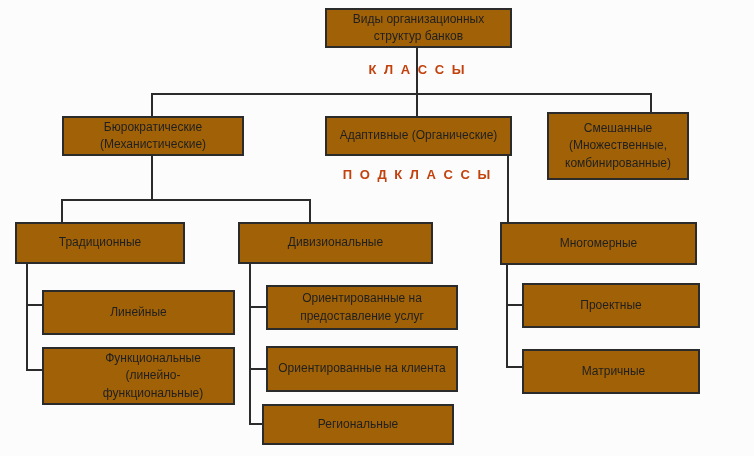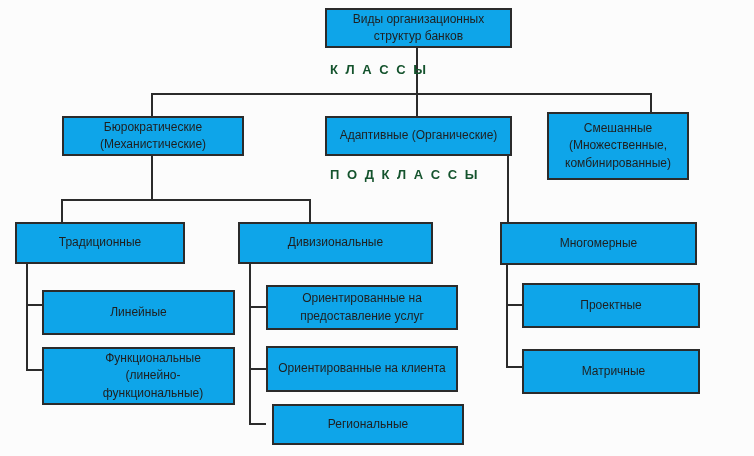--- a/index.html
+++ b/index.html
@@ -10,37 +10,38 @@
     height: 456px;
     background: #fcfcfc;
     font-family: "Liberation Sans", "DejaVu Sans", sans-serif;
     color: #1f1f1f;
     overflow: hidden;
   }
   .node {
     position: absolute;
     box-sizing: border-box;
     border: 2px solid #2b2b2b;
-    background: #0ea5e9;
+    background: #a16207;
     display: flex;
     align-items: center;
     justify-content: center;
     text-align: center;
     font-size: 12px;
     line-height: 1.45;
     padding: 2px 7px;
     z-index: 2;
   }
   .level-label {
     position: absolute;
+    text-align: center;
     font-size: 13px;
     font-weight: bold;
     letter-spacing: 2px;
     z-index: 3;
-    color: #14532d;
+    color: #c2410c;
     white-space: nowrap;
   }
   .line {
     position: absolute;
     background: #2b2b2b;
     z-index: 1;
   }
   .hline { height: 2px; }
   .vline { width: 2px; }
 </style>
@@ -115,21 +116,21 @@
   </div>
 
   <div class="node" style="left:266px; top:285px; width:192px; height:45px;">
     <span>Ориентированные на предоставление услуг</span>
   </div>
 
   <div class="node" style="left:266px; top:346px; width:192px; height:46px;">
     <span>Ориентированные на клиента</span>
   </div>
 
-  <div class="node" style="left:272px; top:404px; width:192px; height:41px;">
+  <div class="node" style="left:262px; top:404px; width:192px; height:41px;">
     <span>Региональные</span>
   </div>
 
   <div class="node" style="left:522px; top:283px; width:178px; height:45px;">
     <span>Проектные</span>
   </div>
 
   <div class="node" style="left:522px; top:349px; width:178px; height:45px;padding-left:12px;">
     <span>Матричные</span>
   </div>

